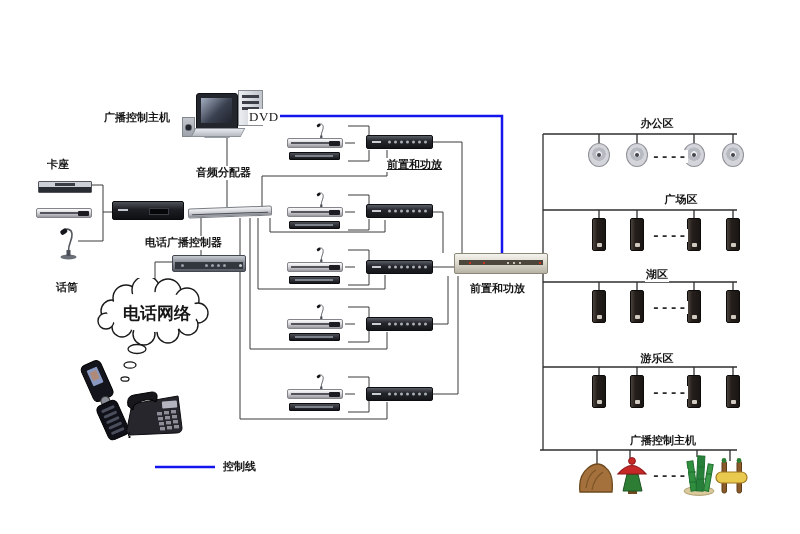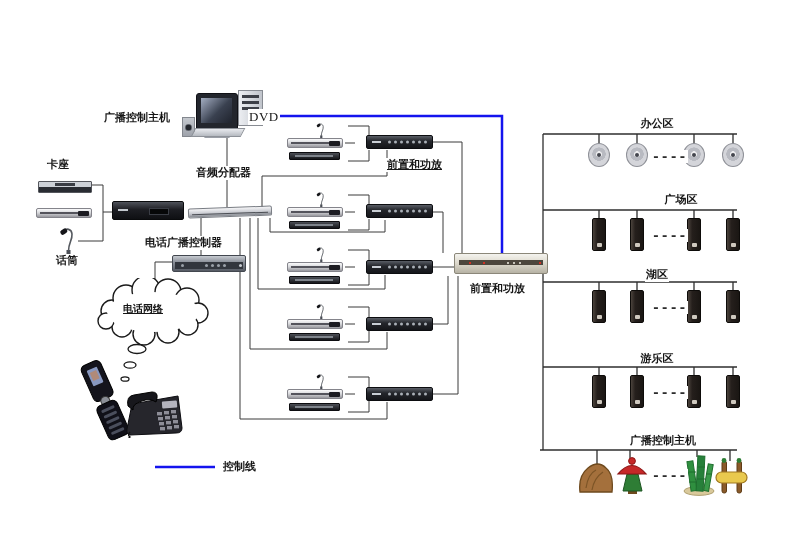--- a/index.html
+++ b/index.html
@@ -3,21 +3,21 @@
 <meta charset="utf-8">
 <style>
   html,body{margin:0;padding:0;background:#fff;}
   #canvas{position:relative;width:800px;height:534px;background:#ffffff;overflow:hidden;
           font-family:"Liberation Sans",sans-serif;margin-top:24px;}
   #wires{position:absolute;left:0;top:0;}
   .device{position:absolute;box-sizing:border-box;}
   .lbl{position:absolute;font:600 11px/1.25 "Liberation Sans",sans-serif;color:#161616;
        background:#fff;white-space:nowrap;padding:0 1px;}
   .lbl.serif{font:500 13px/1.2 "Liberation Serif",serif;letter-spacing:.5px;}
-  .lbl.big{font-size:10px;background:transparent;text-decoration:underline;}
+  .lbl.big{font-size:17px;background:transparent;}
   .zone-lbl{transform:translateX(-50%);}
   .ellipsis{position:absolute;font:700 13px/1 "DejaVu Sans Mono",monospace;
             letter-spacing:1px;color:#2c2c2c;background:#fff;padding:0 1px;}
 
   
   .dvd-player{width:56px;height:10px;background:linear-gradient(180deg,#fbfbfc,#d9dadd 45%,#97979d);
               border:1px solid #84848b;border-radius:2px;}
   .dvd-player .slot{position:absolute;left:6%;right:24%;top:42%;height:2px;background:#54545c;}
   .dvd-player .cap{position:absolute;right:2px;top:2px;width:11px;height:5px;background:#1c1c22;border-radius:1px;}
   
@@ -441,21 +441,21 @@
     <circle cx="10" cy="4.5" r="2.4" fill="#2e7d35"></circle>
       <circle cx="25" cy="4.5" r="2.4" fill="#2e7d35"></circle>
     <rect x="2" y="16" width="31" height="11" rx="5.5" fill="#e9c94e" stroke="#a07820" stroke-width="1.2"></rect>
   </svg>
 
   <div class="lbl" style="left:103px;top:87px;">广播控制主机</div>
   <div class="lbl serif" style="left:248px;top:85px;">DVD</div>
   <div class="lbl" style="left:195px;top:142px;text-align:center;">音频分配器</div>
   <div class="lbl" style="left:46px;top:134px;">卡座</div>
   <div class="lbl" style="left:144px;top:212px;">电话广播控制器</div>
-  <div class="lbl" style="left:55px;top:230px;">话筒</div>
+  <div class="lbl" style="left:55px;top:257px;">话筒</div>
   <div class="lbl big" style="left:122px;top:279px;">电话网络</div>
   <div class="lbl" style="left:386px;top:134px;text-decoration:underline;">前置和功放</div>
   <div class="lbl" style="left:469px;top:258px;">前置和功放</div>
   <div class="lbl zone-lbl" style="left:657px;top:93px;">办公区</div>
   <div class="lbl zone-lbl" style="left:681px;top:169px;">广场区</div>
   <div class="lbl zone-lbl" style="left:657px;top:244px;text-align:right;">湖区</div>
   <div class="lbl zone-lbl" style="left:657px;top:328px;">游乐区</div>
   <div class="lbl zone-lbl" style="left:663px;top:410px;">广播控制主机</div>
   <div class="lbl" style="left:222px;top:436px;">控制线</div>
 

